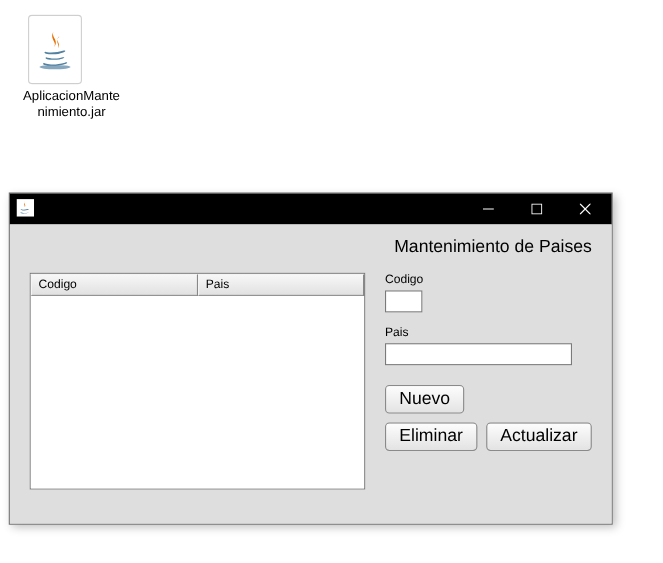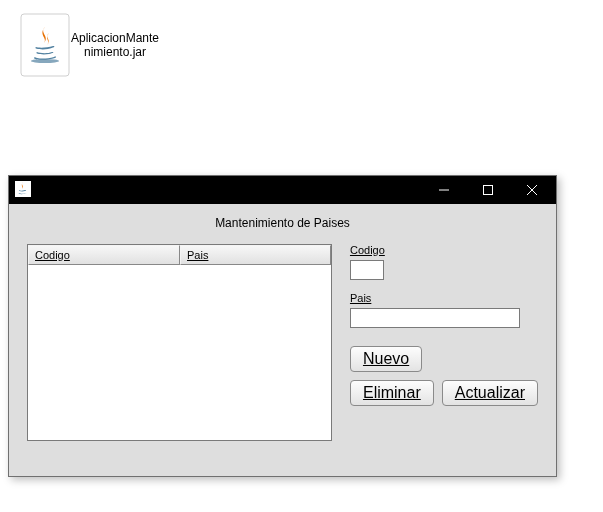--- a/index.html
+++ b/index.html
@@ -19,22 +19,21 @@
   .desktop {
     position: absolute;
     top: 10px;
     left: 20px;
     display: flex;
     gap: 28px;
   }
   .file-icon {
     width: 90px;
     display: flex;
-    flex-direction: row;
-    align-items: center;
+    flex-direction: column;
     cursor: default;
   }
   .icon-box {
     width: 60px;
     height: 70px;
     display: flex;
     align-items: center;
     justify-content: center;
   }
   .file-label {
@@ -86,30 +85,29 @@
   .tb-btn svg { display: block; }
 
   .content {
     flex: 1;
     background: #dedede;
     padding: 12px 18px 14px 18px;
     display: flex;
     flex-direction: column;
   }
   .app-title {
-    text-align: center;
-    font-size: 12px;
+    text-align: right;
+    font-size: 16px;
     font-family: Tahoma, sans-serif;
     margin-bottom: 14px;
   }
   .body-row {
     flex: 1;
     display: flex;
     gap: 18px;
-    text-decoration: underline;
   }
 
   
   .table-wrap {
     width: 320px;
     height: 195px;
     border: 1px solid #7a7a7a;
     background: #fff;
     box-shadow: inset 0 0 0 1px #ffffff;
   }

